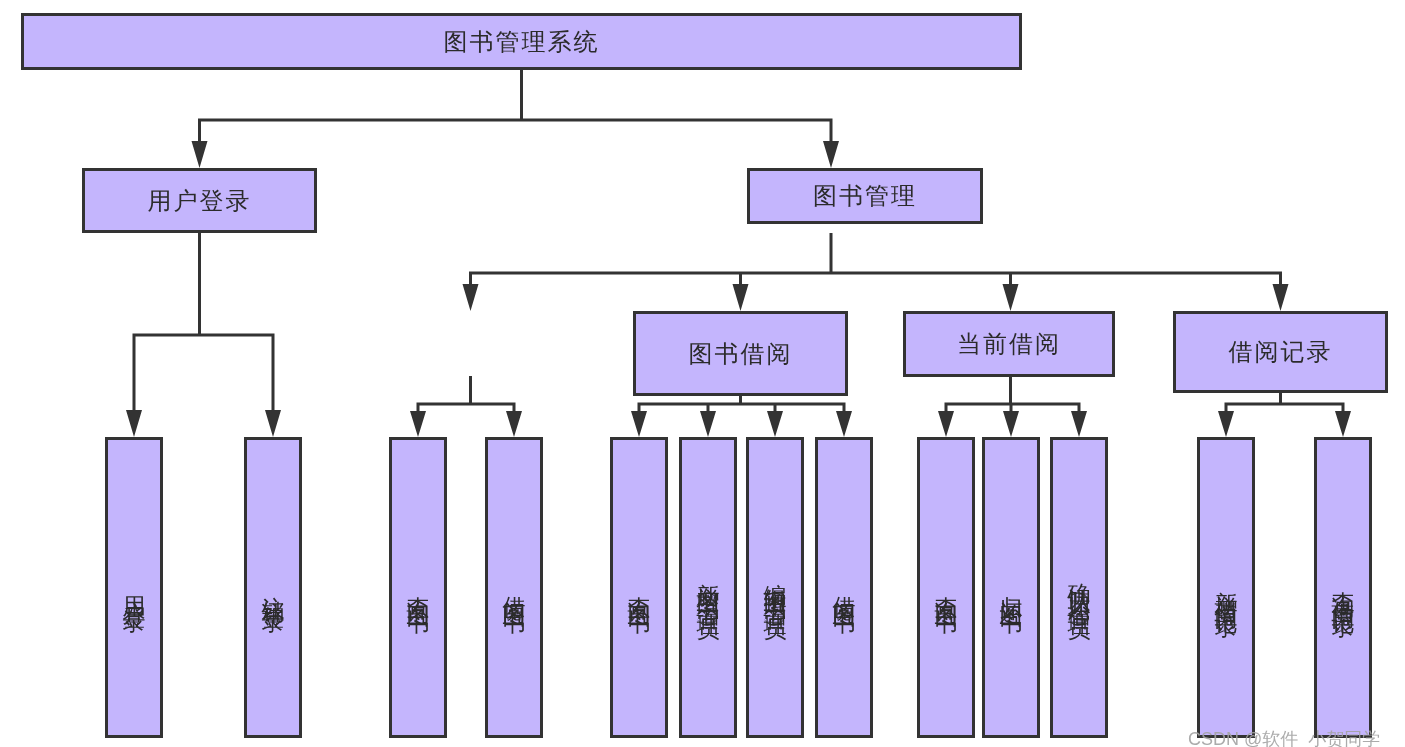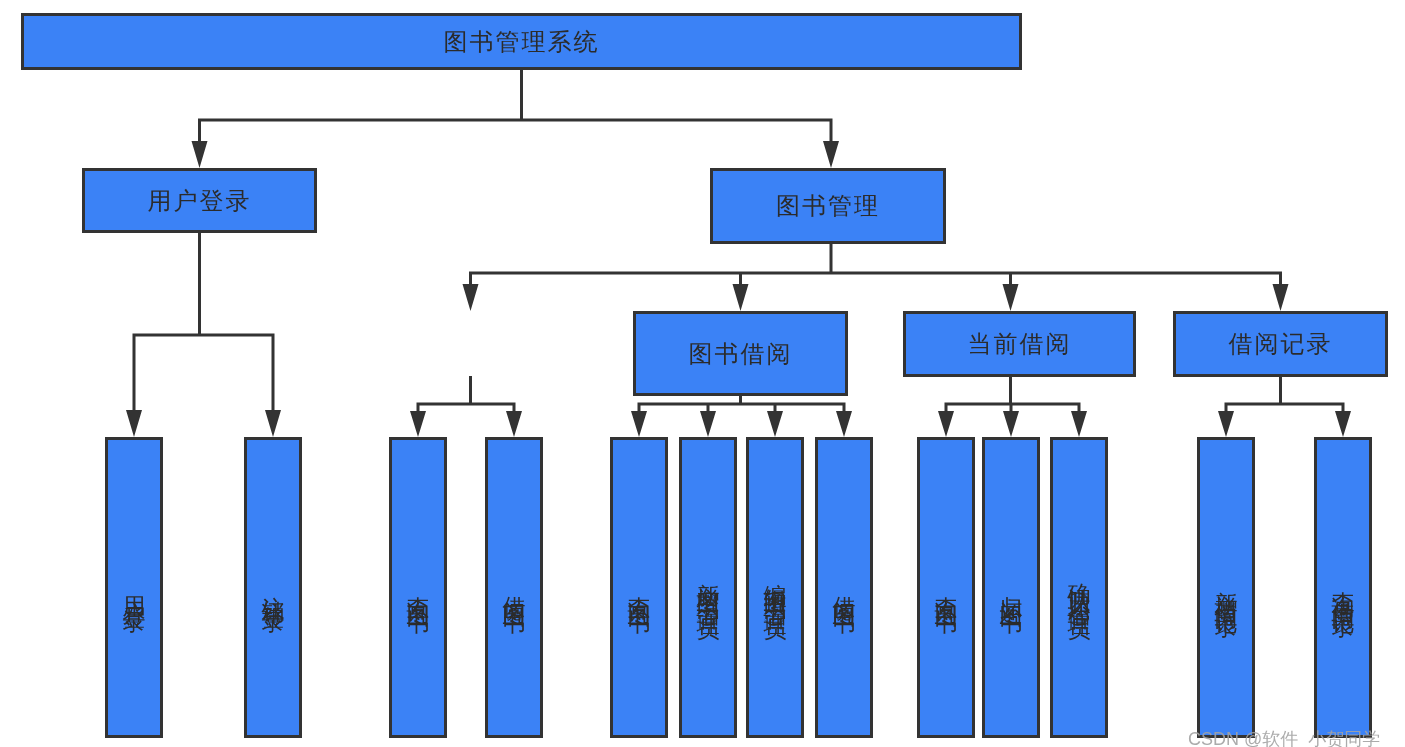--- a/index.html
+++ b/index.html
@@ -8,21 +8,21 @@
     width:1405px; height:747px;
     background:#ffffff;
     overflow:hidden;
     font-family:"Liberation Sans","DejaVu Sans",sans-serif;
   }
   .wires { position:absolute; left:0; top:0; width:1405px; height:747px; }
   .node {
     position:absolute;
     box-sizing:border-box;
     border:3px solid #333333;
-    background:#3b82f6;
+    background:#c4b5fd;
     display:flex;
     align-items:center;
     justify-content:center;
   }
   .node.h span {
     font-size:24px;
     letter-spacing:2px;
     color:#2b2b2b;
     white-space:nowrap;
   }
@@ -105,31 +105,31 @@
          M1335,411 L1351,411 L1343,437 Z" fill="#333333" stroke="none"></path>
   </svg>
 
   <div class="node h" style="left:21px;top:13px;width:1001px;height:57px">
     <span>图书管理系统</span>
   </div>
 
   <div class="node h" style="left:82px;top:168px;width:235px;height:65px">
     <span>用户登录</span>
   </div>
-  <div class="node h" style="left:710px;top:168px;width:236px;height:76px">
+  <div class="node h" style="left:747px;top:168px;width:236px;height:56px">
     <span>图书管理</span>
   </div>
 
   <div class="node h" style="left:633px;top:311px;width:215px;height:85px">
     <span>图书借阅</span>
   </div>
-  <div class="node h" style="left:903px;top:311px;width:233px;height:66px">
+  <div class="node h" style="left:903px;top:311px;width:212px;height:66px">
     <span>当前借阅</span>
   </div>
-  <div class="node h" style="left:1173px;top:311px;width:215px;height:66px">
+  <div class="node h" style="left:1173px;top:311px;width:215px;height:82px">
     <span>借阅记录</span>
   </div>
 
   <div class="node v" style="left:105px;top:437px;width:58px;height:301px">
     <span>用户登录</span>
   </div>
   <div class="node v" style="left:244px;top:437px;width:58px;height:301px">
     <span>注销登录</span>
   </div>
 

